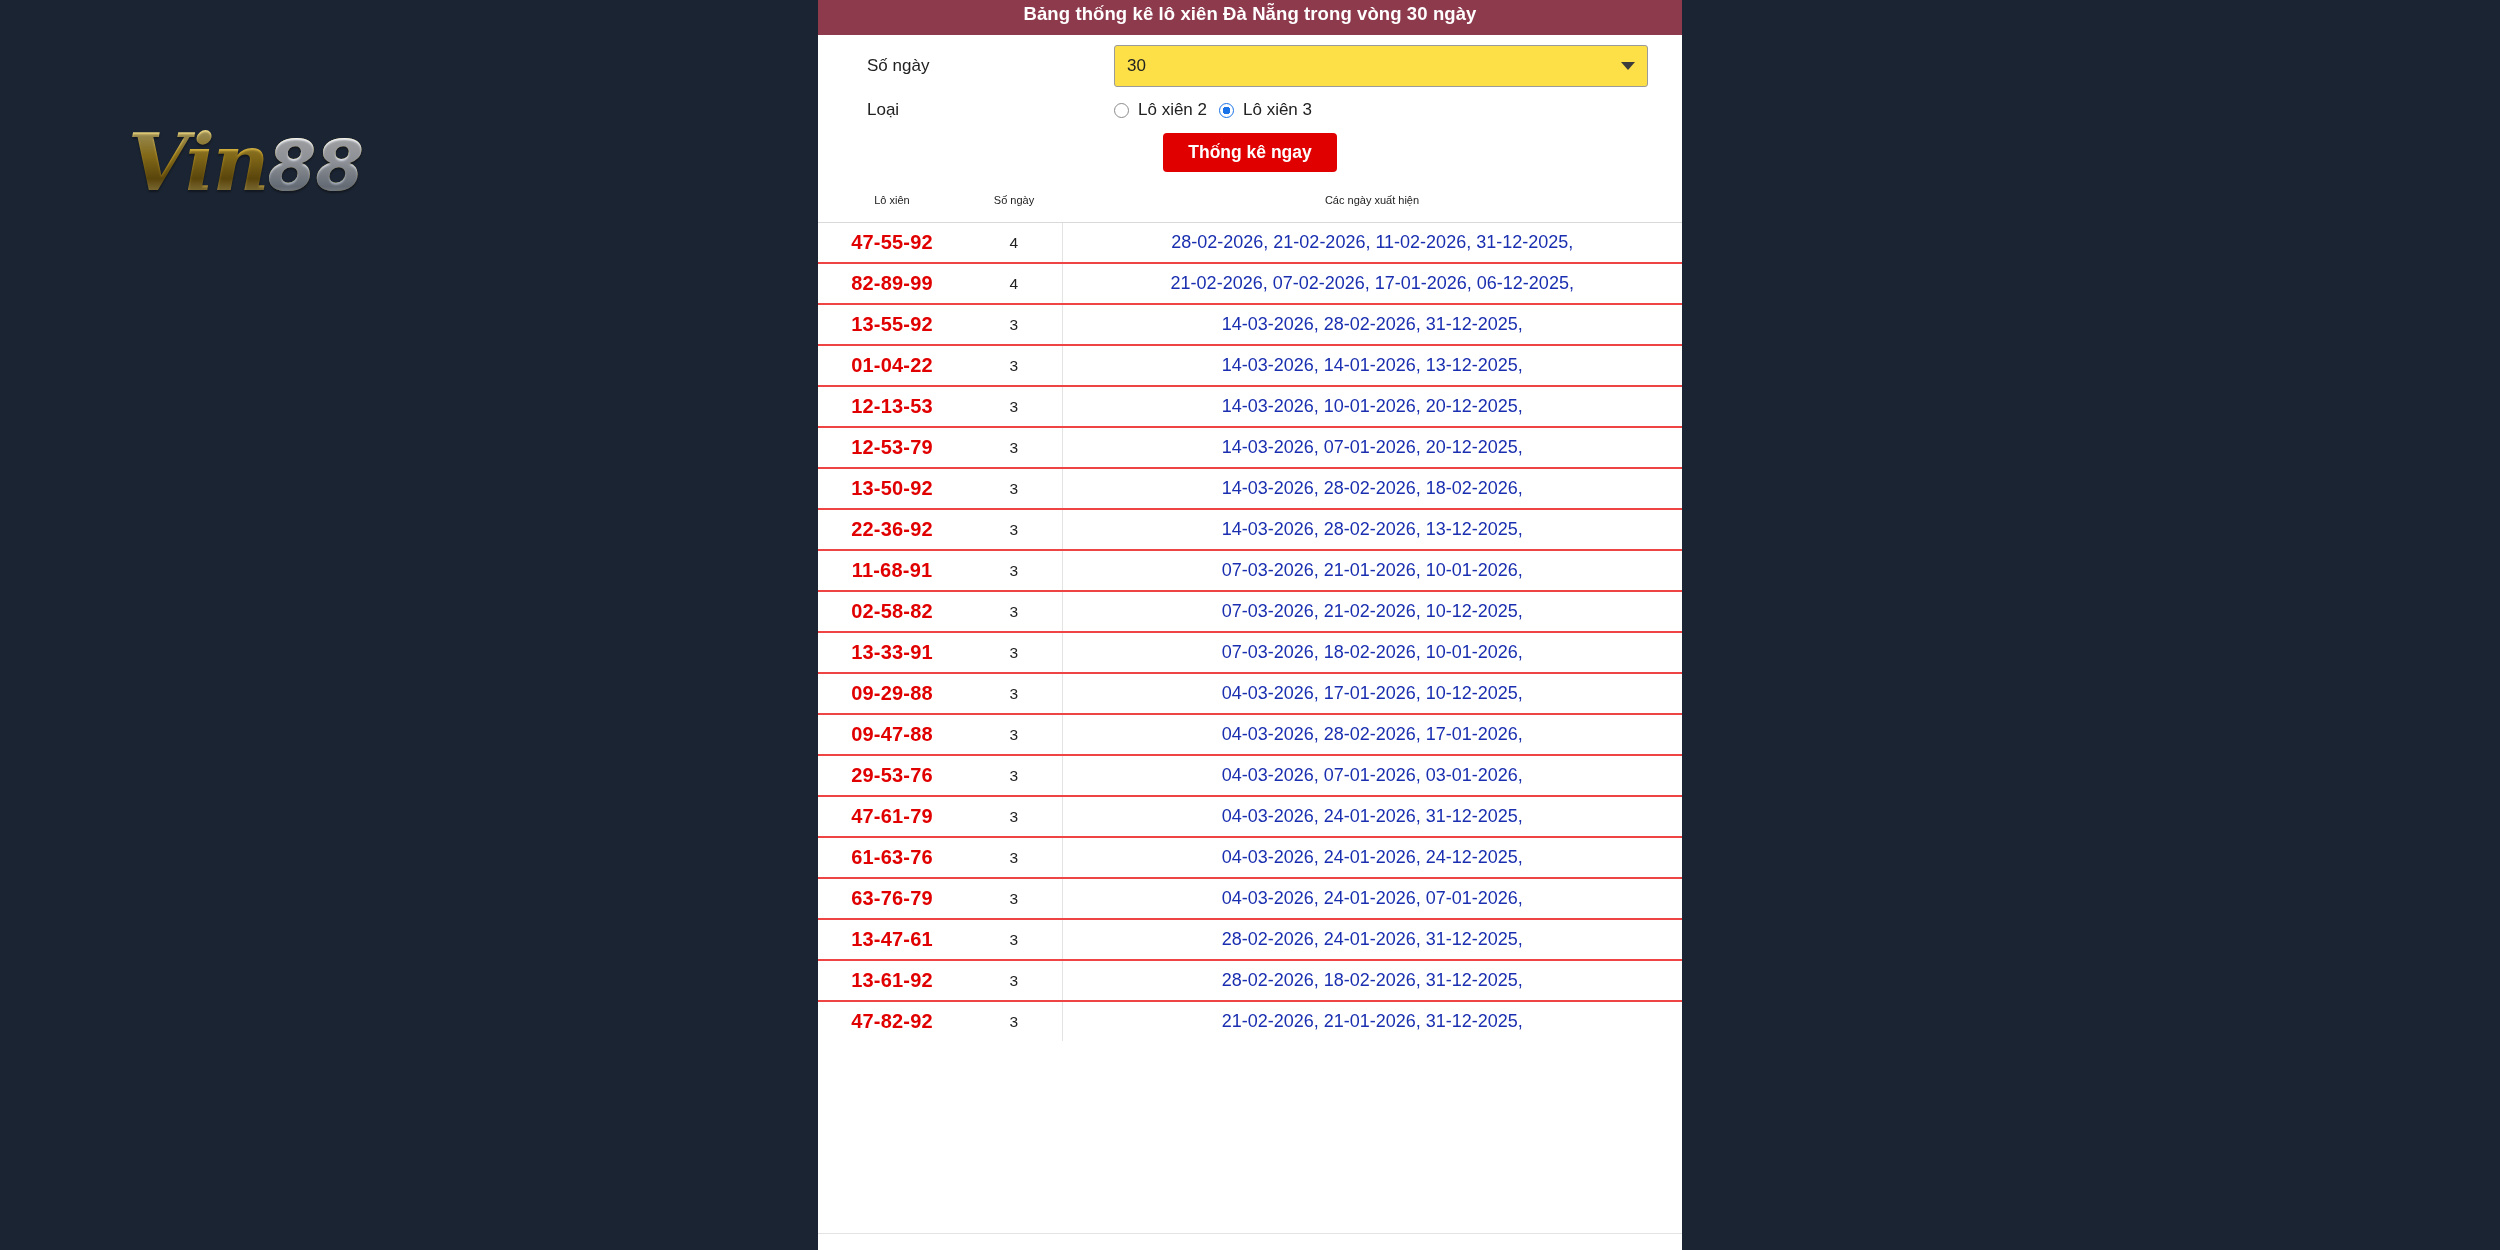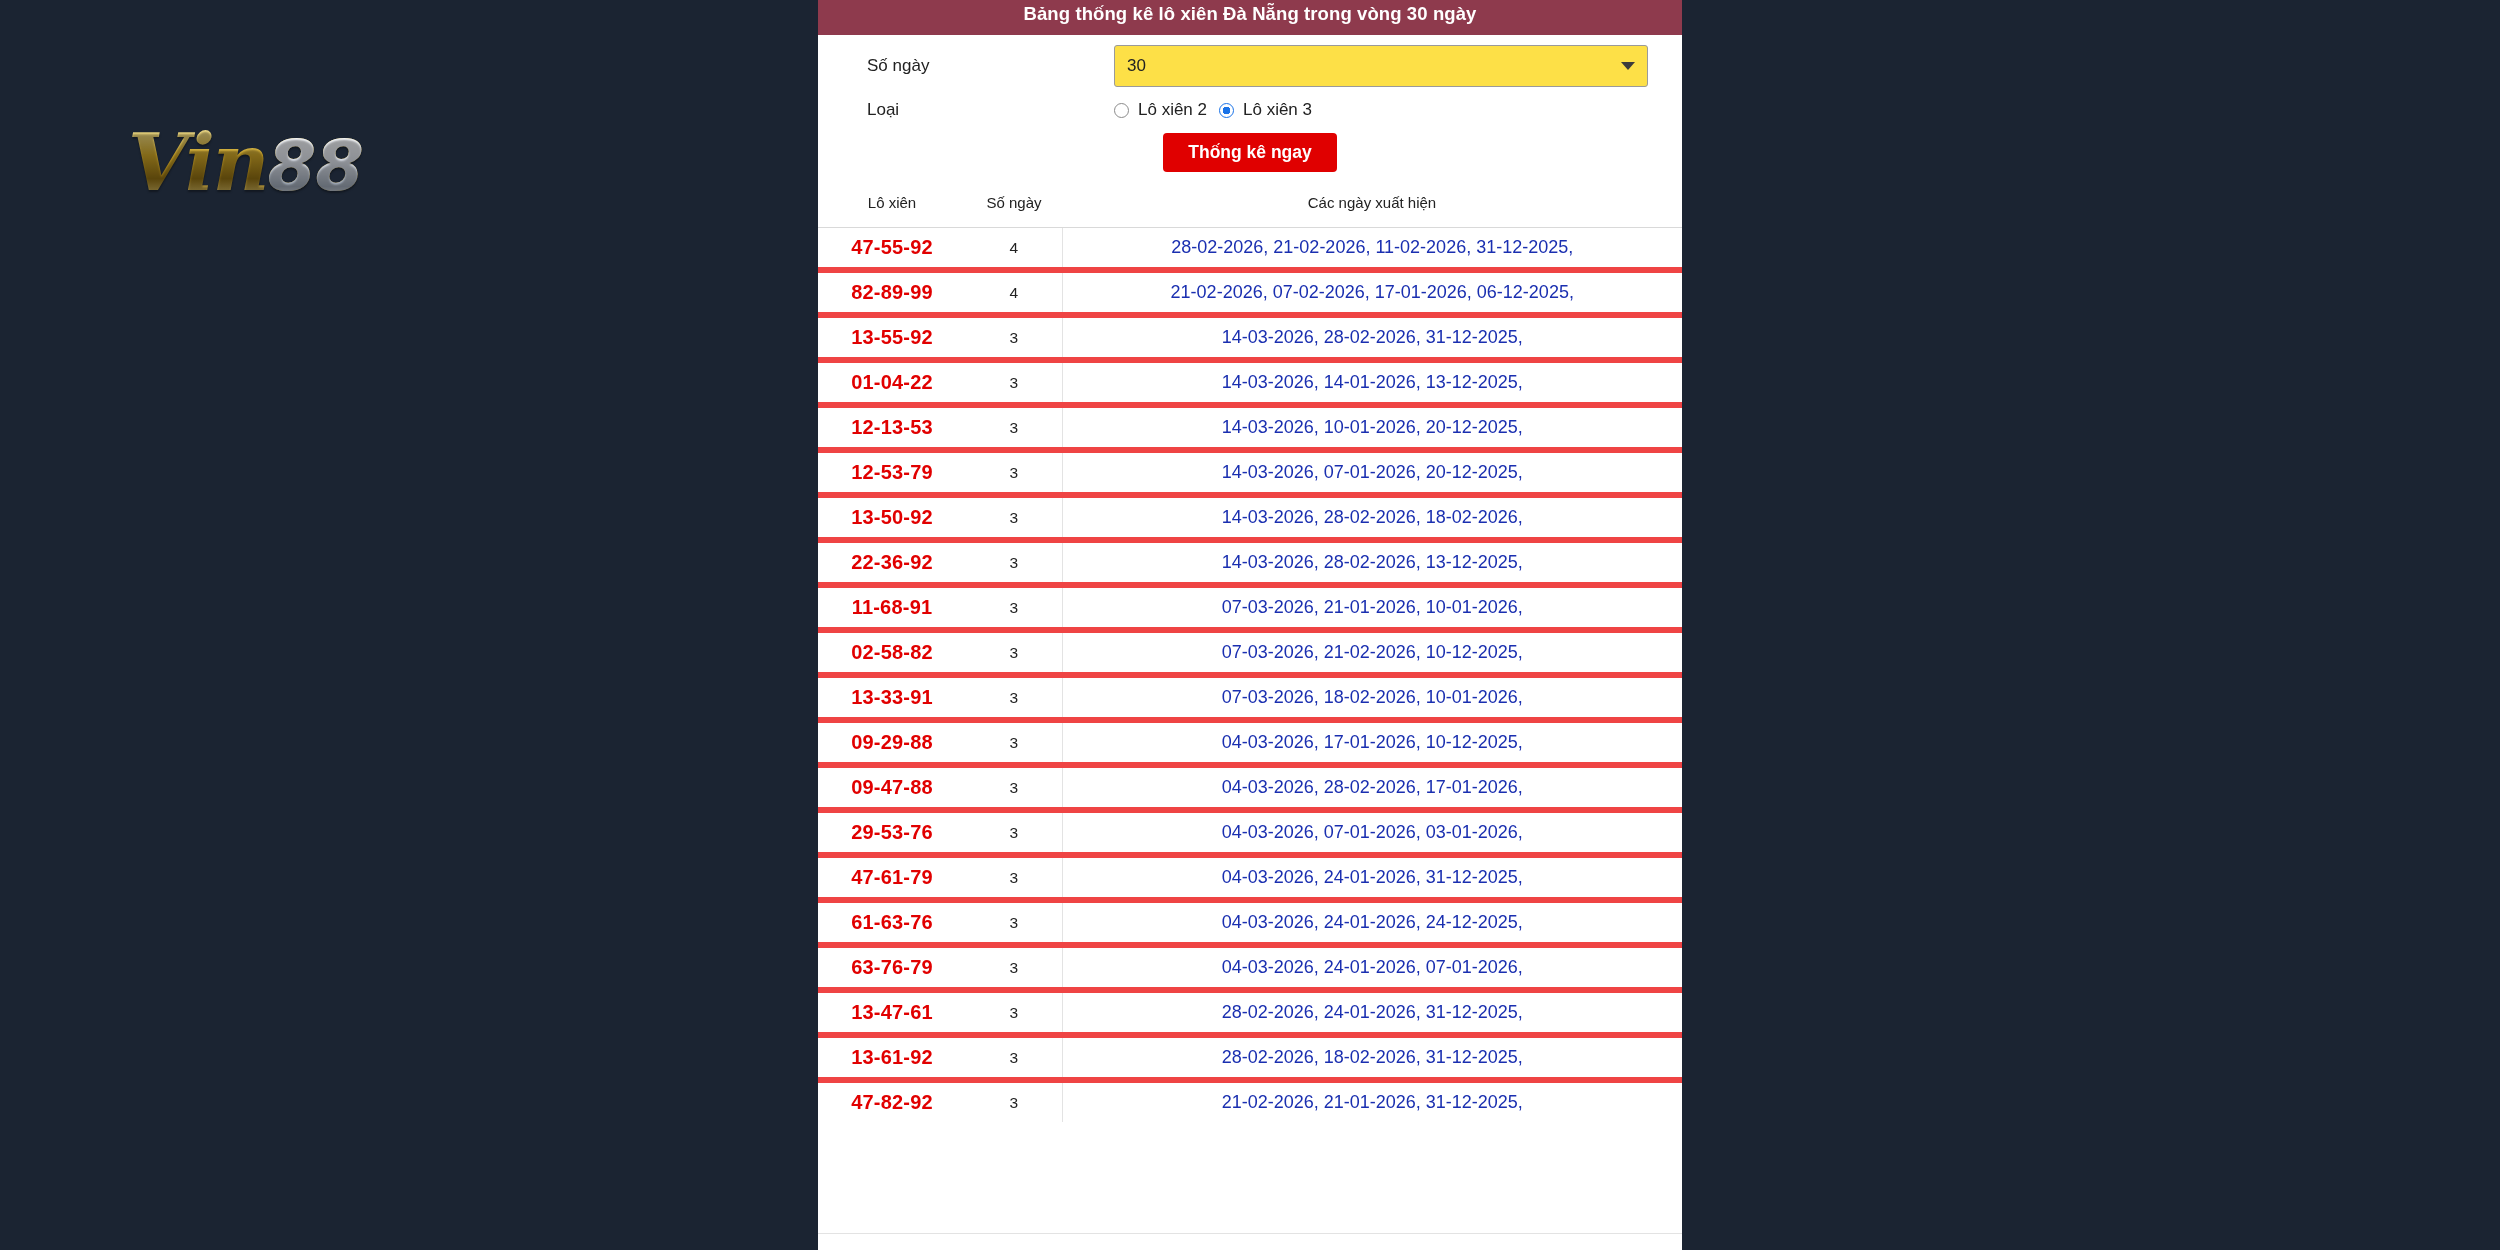--- a/index.html
+++ b/index.html
@@ -144,32 +144,32 @@
     cursor: pointer;
     font-family: "Liberation Sans", sans-serif;
   }
   
   table.stats {
     width: 100%;
     border-collapse: collapse;
     table-layout: fixed;
   }
   table.stats th {
-    font-size: 15px;
+    font-size: 11px;
     font-weight: normal;
     color: #222;
     padding: 6px 0 16px 0;
     text-align: center;
   }
   table.stats th.c1 { width: 148px; }
   table.stats th.c2 { width: 96px; }
   table.stats td {
     padding: 8px 0;
     text-align: center;
-    border-top: 6px solid #ef4444;
+    border-top: 2px solid #ef4444;
     vertical-align: middle;
   }
   td.lo {
     color: #e10000;
     font-weight: bold;
     font-size: 20px;
     letter-spacing: 0.2px;
   }
   td.songay {
     color: #222;

